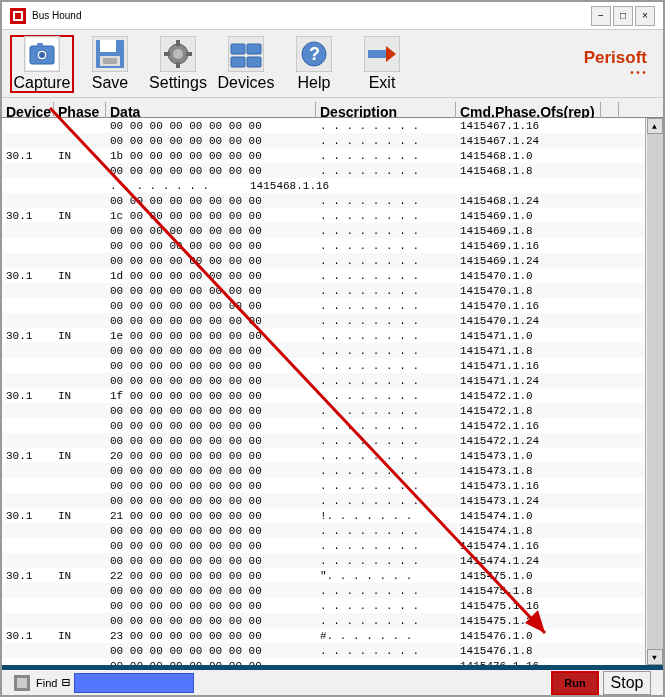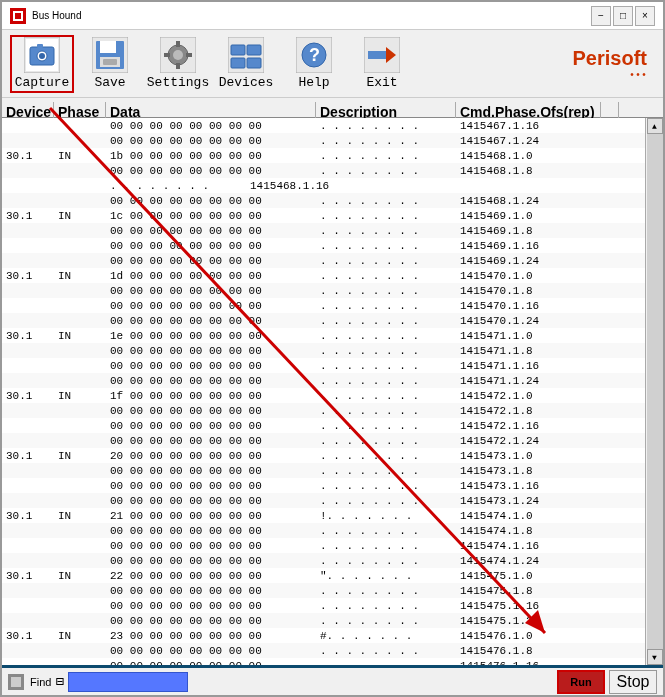--- a/index.html
+++ b/index.html
@@ -80,28 +80,28 @@
       border: 2px solid #cc0000;
     }
     .toolbar-btn-icon {
       width: 36px;
       height: 36px;
       display: flex;
       align-items: center;
       justify-content: center;
     }
     .toolbar-btn-label {
-      font-size: 13px;
-      font-family: Liberation Mono, monospace;
+      font-size: 16px;
+      font-family: Liberation Sans, sans-serif;
       color: #000;
     }
     .perisoft-logo {
       margin-left: auto;
       font-family: Arial, sans-serif;
-      font-size: 20px;
+      font-size: 17px;
       font-weight: bold;
       color: #cc3300;
     }
     .perisoft-dots {
       font-size: 10px;
       color: #cc3300;
       text-align: right;
     }
     .table-container {
       flex: 1;
@@ -187,24 +187,24 @@
       flex-shrink: 0;
     }
     .scroll-track {
       flex: 1;
       width: 16px;
       background: #d0d0d0;
     }
     .status-bar {
       height: 30px;
       background: #f0f0f0;
-      border-top: 3px solid #0c4a6e;
-      display: flex;
-      align-items: center;
-      padding: 0 6px;
+      border-top: 5px solid #0c4a6e;
+      display: flex;
+      align-items: center;
+      padding: 0 12px;
       gap: 6px;
       flex-shrink: 0;
     }
     .status-icon {
       width: 16px;
       height: 16px;
       background: #888;
       display: flex;
       align-items: center;
       justify-content: center;

